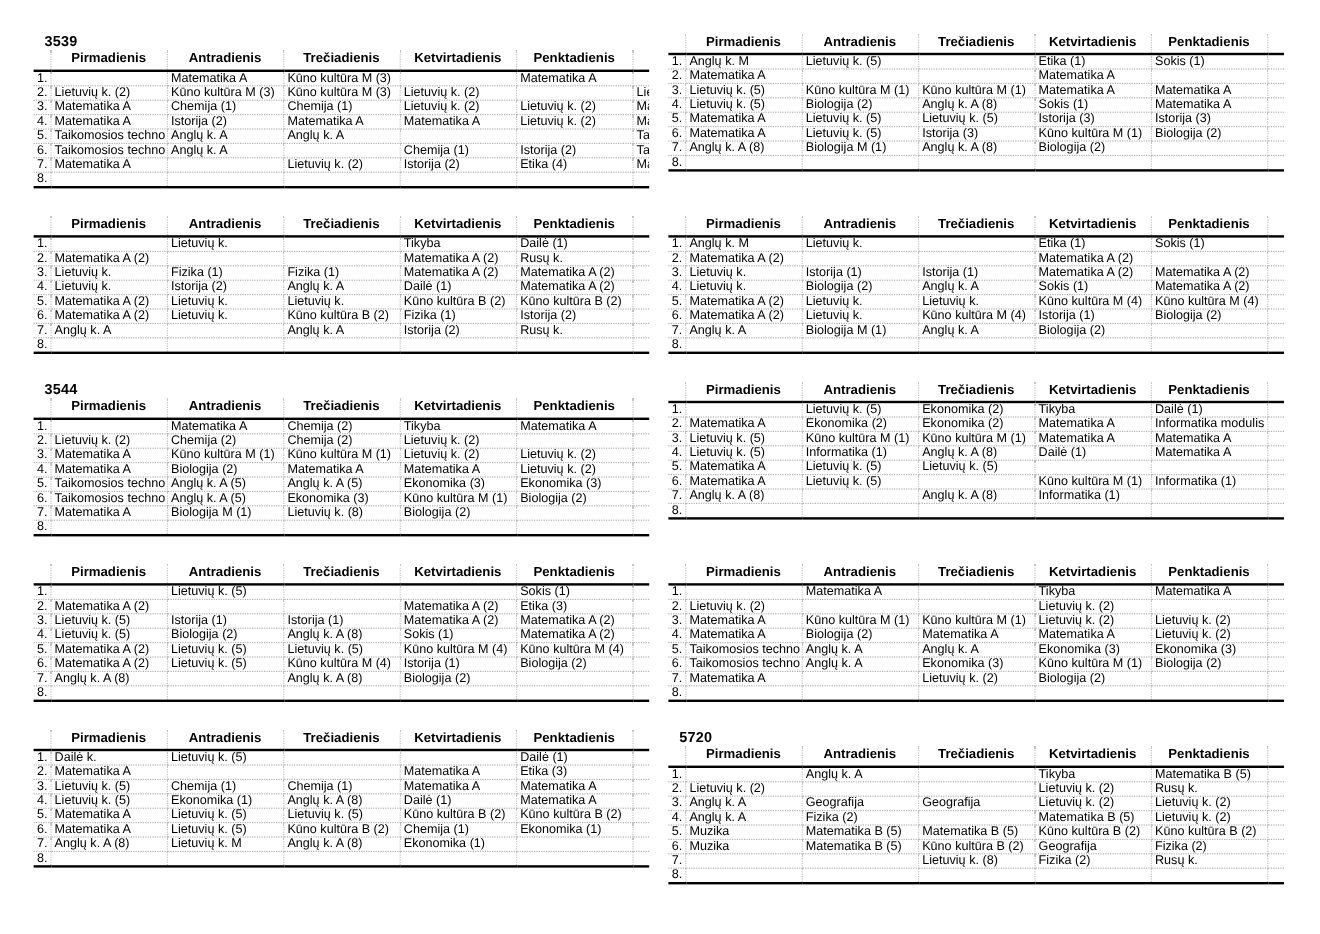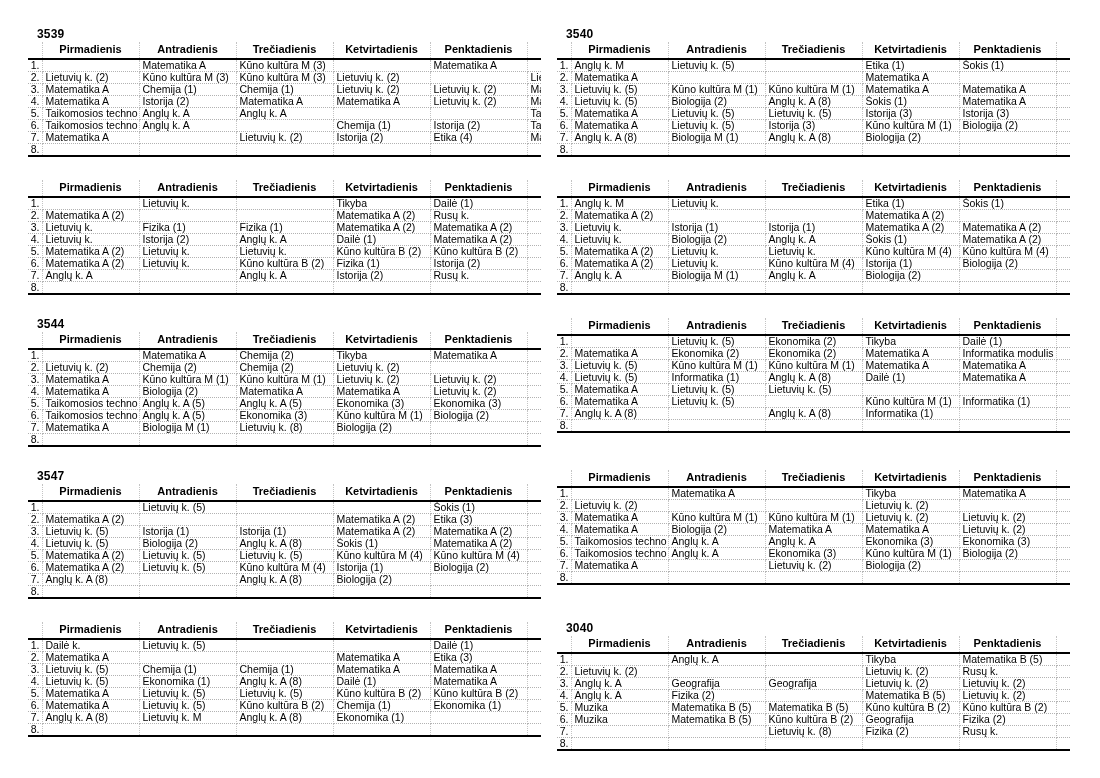--- a/index.html
+++ b/index.html
@@ -171,21 +171,20 @@
               <td></td>
               <td></td>
               <td></td>
               <td class="ovf"></td>
             </tr>
           </tbody>
     </table>
   </div>
 
   <div class="tt">
-    <div class="tt-id">3540</div>
     <table class="tt-table">
       <colgroup>
         <col class="c-num">
         <col class="c-day">
             <col class="c-day">
             <col class="c-day">
             <col class="c-day">
             <col class="c-day">
         <col class="c-ovf">
       </colgroup>
@@ -668,21 +667,20 @@
               <td></td>
               <td></td>
               <td></td>
               <td class="ovf"></td>
             </tr>
           </tbody>
     </table>
   </div>
 
   <div class="tt">
-    <div class="tt-id">3547</div>
     <table class="tt-table">
       <colgroup>
         <col class="c-num">
         <col class="c-day">
             <col class="c-day">
             <col class="c-day">
             <col class="c-day">
             <col class="c-day">
         <col class="c-ovf">
       </colgroup>
@@ -966,21 +964,21 @@
               <td></td>
               <td></td>
               <td></td>
               <td class="ovf"></td>
             </tr>
           </tbody>
     </table>
   </div>
 
   <div class="tt">
-    <div class="tt-id">3040</div>
+    <div class="tt-id">5720</div>
     <table class="tt-table">
       <colgroup>
         <col class="c-num">
         <col class="c-day">
             <col class="c-day">
             <col class="c-day">
             <col class="c-day">
             <col class="c-day">
         <col class="c-ovf">
       </colgroup>

